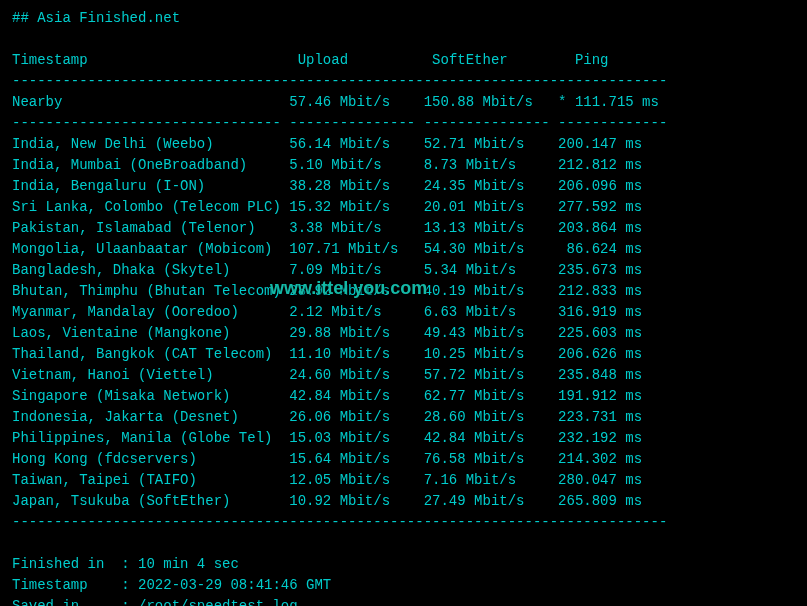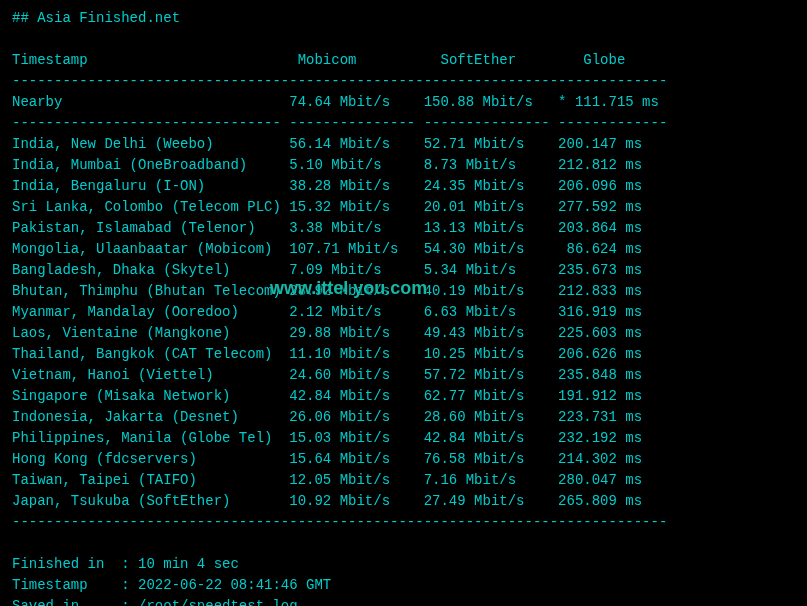--- a/index.html
+++ b/index.html
@@ -29,23 +29,23 @@
       pointer-events: none;
       font-family: Arial, sans-serif;
       text-shadow: 1px 1px 1px rgba(0,0,0,0.5);
     }
   </style>
 </head>
 <body>
 
 <div class="terminal"><span>## Asia Finished.net</span>
 
-<span><span>Timestamp                         </span><span>Mobicom          </span><span>SoftEther        </span><span>Globe</span></span>
+<span><span>Timestamp                         </span><span>Upload          </span><span>SoftEther        </span><span>Ping</span></span>
 <span>------------------------------------------------------------------------------</span>
-<span>Nearby                           74.64 Mbit/s    150.88 Mbit/s   * 111.715 ms</span>
+<span>Nearby                           57.46 Mbit/s    150.88 Mbit/s   * 111.715 ms</span>
 <span>-------------------------------- --------------- --------------- -------------</span>
 <span>India, New Delhi (Weebo)         56.14 Mbit/s    52.71 Mbit/s    200.147 ms
 India, Mumbai (OneBroadband)     5.10 Mbit/s     8.73 Mbit/s     212.812 ms
 India, Bengaluru (I-ON)          38.28 Mbit/s    24.35 Mbit/s    206.096 ms
 Sri Lanka, Colombo (Telecom PLC) 15.32 Mbit/s    20.01 Mbit/s    277.592 ms
 Pakistan, Islamabad (Telenor)    3.38 Mbit/s     13.13 Mbit/s    203.864 ms
 Mongolia, Ulaanbaatar (Mobicom)  107.71 Mbit/s   54.30 Mbit/s     86.624 ms
 Bangladesh, Dhaka (Skytel)       7.09 Mbit/s     5.34 Mbit/s     235.673 ms
 Bhutan, Thimphu (Bhutan Telecom) 28.92 Mbit/s    40.19 Mbit/s    212.833 ms
 Myanmar, Mandalay (Ooredoo)      2.12 Mbit/s     6.63 Mbit/s     316.919 ms
@@ -54,17 +54,17 @@
 Vietnam, Hanoi (Viettel)         24.60 Mbit/s    57.72 Mbit/s    235.848 ms
 Singapore (Misaka Network)       42.84 Mbit/s    62.77 Mbit/s    191.912 ms
 Indonesia, Jakarta (Desnet)      26.06 Mbit/s    28.60 Mbit/s    223.731 ms
 Philippines, Manila (Globe Tel)  15.03 Mbit/s    42.84 Mbit/s    232.192 ms
 Hong Kong (fdcservers)           15.64 Mbit/s    76.58 Mbit/s    214.302 ms
 Taiwan, Taipei (TAIFO)           12.05 Mbit/s    7.16 Mbit/s     280.047 ms
 Japan, Tsukuba (SoftEther)       10.92 Mbit/s    27.49 Mbit/s    265.809 ms</span>
 <span>------------------------------------------------------------------------------</span>
 
 <span>Finished in  : 10 min 4 sec</span>
-<span>Timestamp    : 2022-06-22 08:41:46 GMT</span>
+<span>Timestamp    : 2022-03-29 08:41:46 GMT</span>
 <span>Saved in     : /root/speedtest.log</span>
 </div>
 
 <div class="watermark">www.ittel you.com</div>
 
 </body></html>

